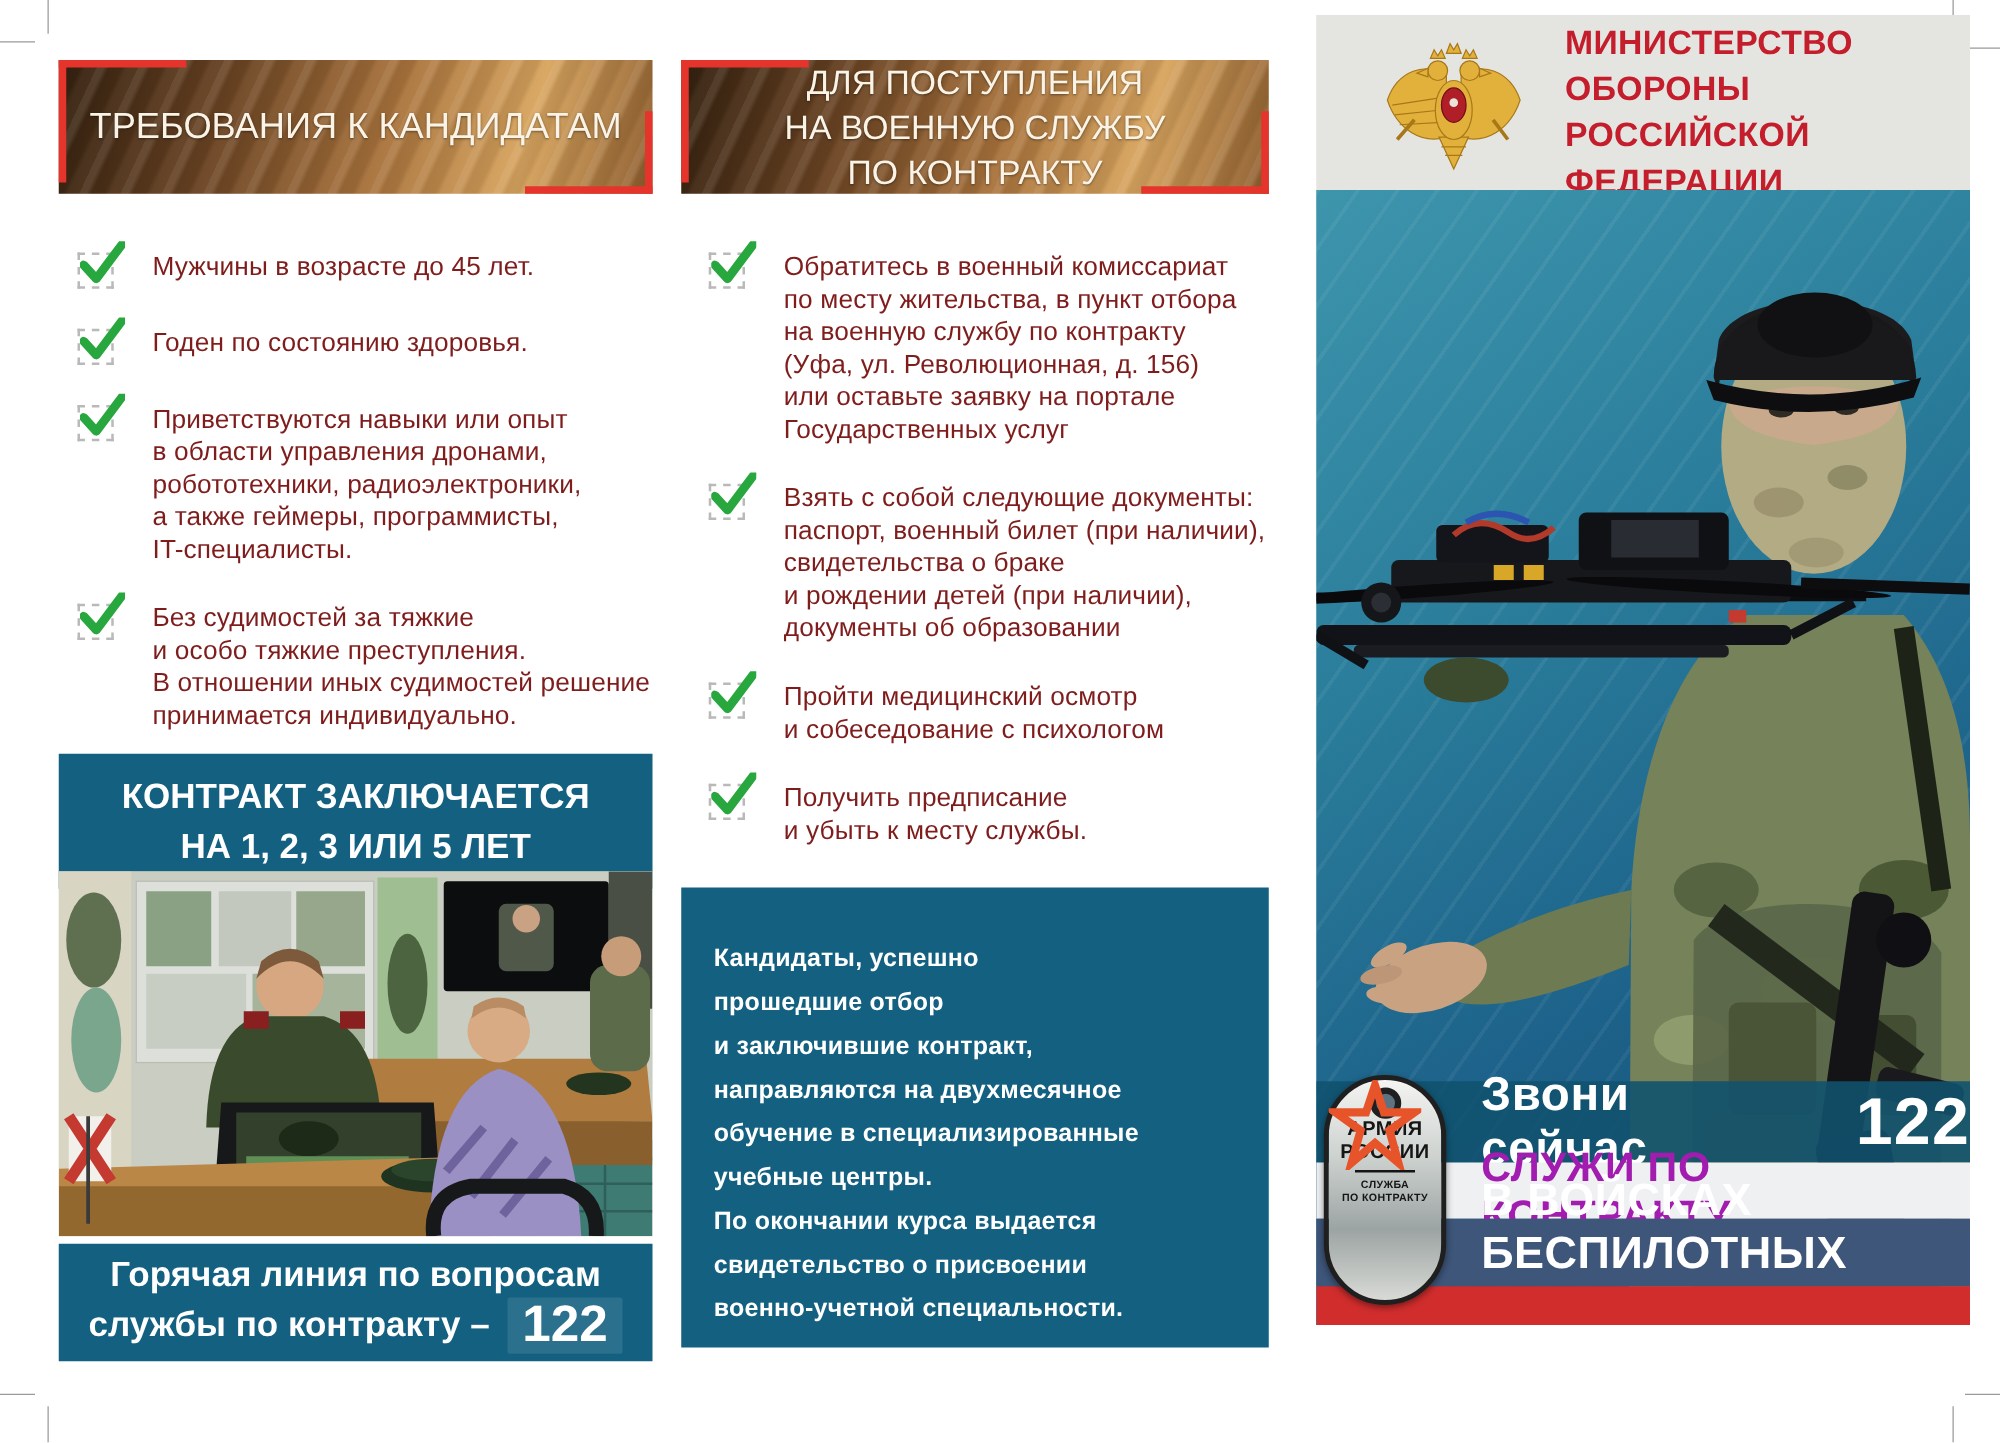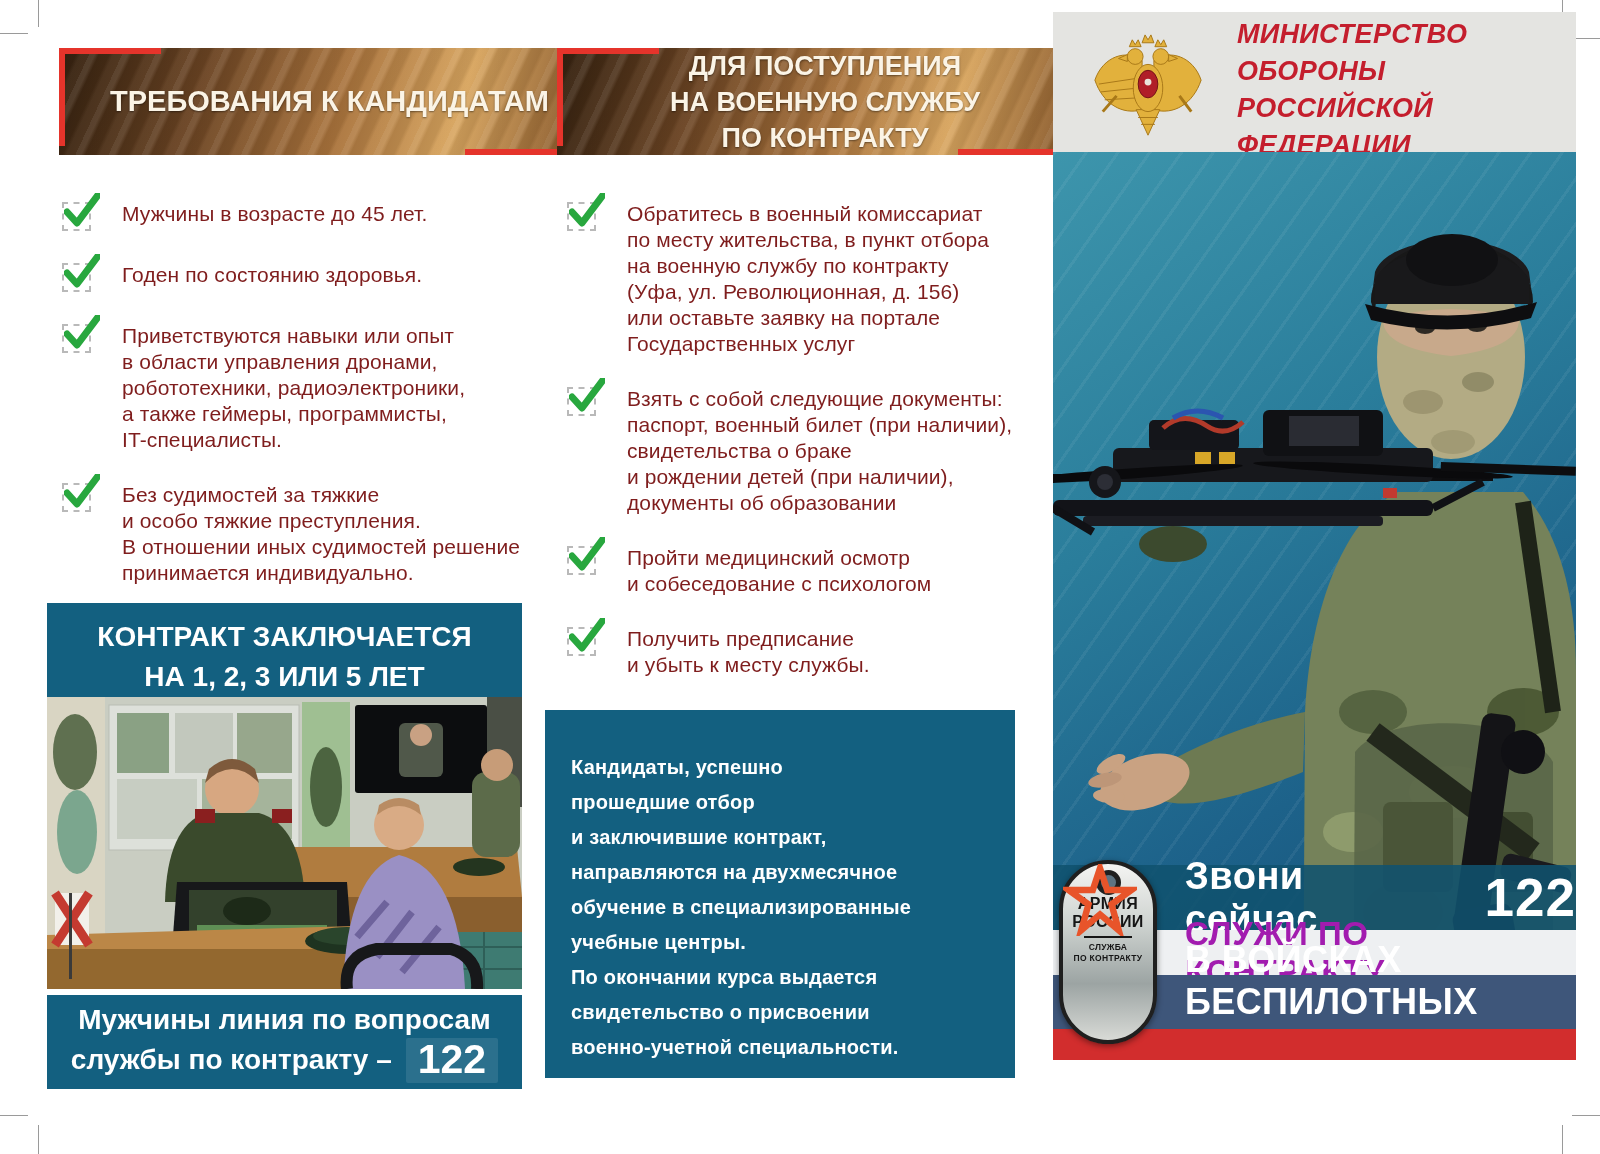--- a/index.html
+++ b/index.html
@@ -12,28 +12,27 @@
   .col{position:absolute;top:48px;}
   #col-left{left:47px;width:475px;height:1041px;}
   #col-mid{left:545px;width:470px;height:1041px;}
   #col-right{left:1053px;top:12px;width:523px;height:1066px;}
 
   
   .mark{position:absolute;background:#9a9a9a;}
 
   
   .bronze{
-    position:absolute;left:12px;width:100%;
+    position:absolute;left:0;width:100%;
     background:
       repeating-linear-gradient(115deg, rgba(255,255,255,0.10) 0 5px, rgba(0,0,0,0.08) 9px 18px, rgba(255,255,255,0.04) 22px 30px),
       linear-gradient(105deg,#33200f 0%,#6b4423 28%,#a9733c 55%,#d8a55f 78%,#8a5a2b 100%);
-    color:#fbf4e6;font-weight:bold;text-align:center;
+    color:#fbf4e6;font-weight:normal;text-align:center;
     display:flex;align-items:center;justify-content:center;
     text-shadow:0 1px 2px rgba(0,0,0,0.45);
-    padding-left:33px;
   }
   .bronze::before{
     content:"";position:absolute;top:0;left:0;width:96px;height:92px;
     border-top:6px solid #e5342b;border-left:6px solid #e5342b;
   }
   .bronze::after{
     content:"";position:absolute;bottom:0;right:0;width:96px;height:10px;
     border-bottom:6px solid #e5342b;border-right:6px solid #e5342b;height:60px;
   }
   #col-left .bronze{top:0;height:107px;font-size:29px;}
@@ -76,21 +75,21 @@
     box-sizing:border-box;padding:40px 20px 0 26px;letter-spacing:0.2px;
   }
 
   
   #office-photo{position:absolute;top:649px;left:0;width:475px;height:292px;overflow:hidden;background:#c9cdc2;}
   #office-photo svg{display:block;}
 
   
   #mod-header{
     position:absolute;top:0;left:0;width:100%;height:156px;background:#e4e4e1;
-    display:flex;align-items:center;gap:30px;box-sizing:border-box;padding-left:36px;font-style:italic;
+    display:flex;align-items:center;gap:30px;box-sizing:border-box;padding-left:51px;
   }
   #mod-title{
     color:#c41e2d;font-weight:bold;font-size:27px;line-height:37px;white-space:pre-line;
     letter-spacing:0.3px;
   }
   #soldier-photo{
     position:absolute;top:140px;left:0;width:100%;height:908px;overflow:hidden;
     background:
       repeating-linear-gradient(125deg, rgba(255,255,255,0.06) 0 3px, rgba(255,255,255,0) 3px 26px),
       linear-gradient(150deg,#3d95ac 0%,#2a7d9b 35%,#1d628a 65%,#134b6e 100%);
@@ -251,21 +250,21 @@
       <circle cx="352" cy="128" r="25" fill="#d9ab85"></circle>
       <path d="M330 118 Q352 100 374 118 L372 108 Q352 94 332 108 Z" fill="#b98c63"></path>
       <path d="M296 292 Q300 175 352 158 Q412 172 418 292 Z" fill="#9a90c4"></path>
       <path d="M310 240 L340 205 M330 260 L365 215 M355 275 L392 230" stroke="#6e639c" stroke-width="7"></path>
 
       <path d="M300 292 Q296 258 330 252 L404 252 Q432 260 430 292" fill="none" stroke="#17181a" stroke-width="12"></path>
     </svg>
   </div>
 
   <div class="tealbox" id="hotline-box">
-    <span>Мужчины линия по вопросам</span>
+    <span>Горячая линия по вопросам</span>
     <span class="hot-line2">
       <span>службы по контракту –</span>
       <span class="hot-num">122</span>
     </span>
   </div>
 </div>
 
 <div class="col" id="col-mid">
   <div class="bronze">
     <span>ДЛЯ ПОСТУПЛЕНИЯ

